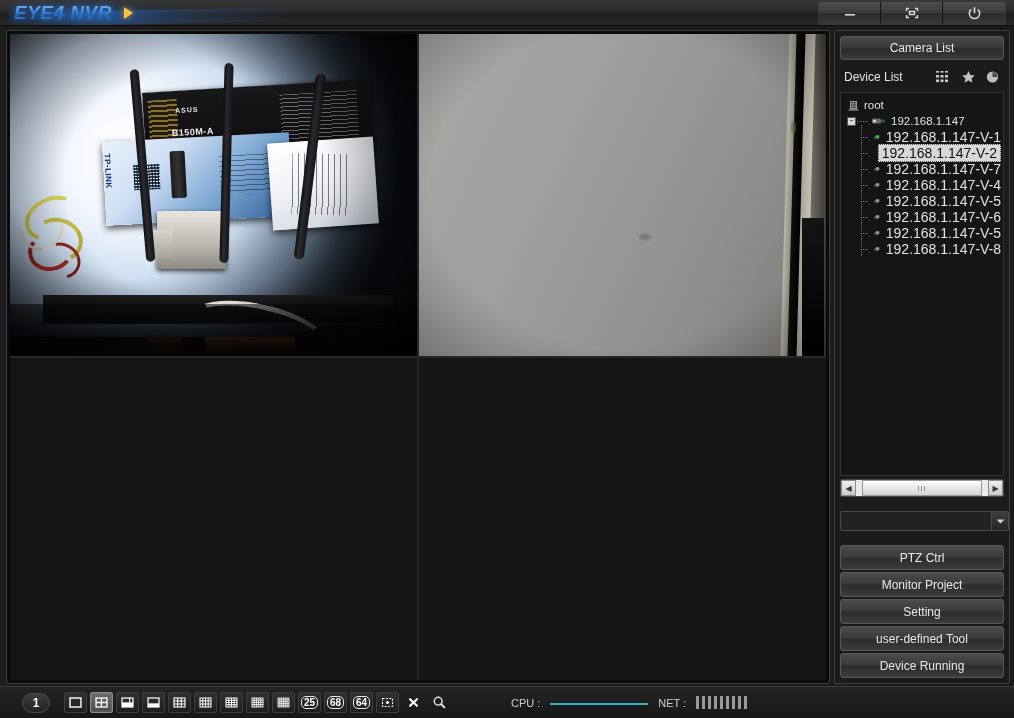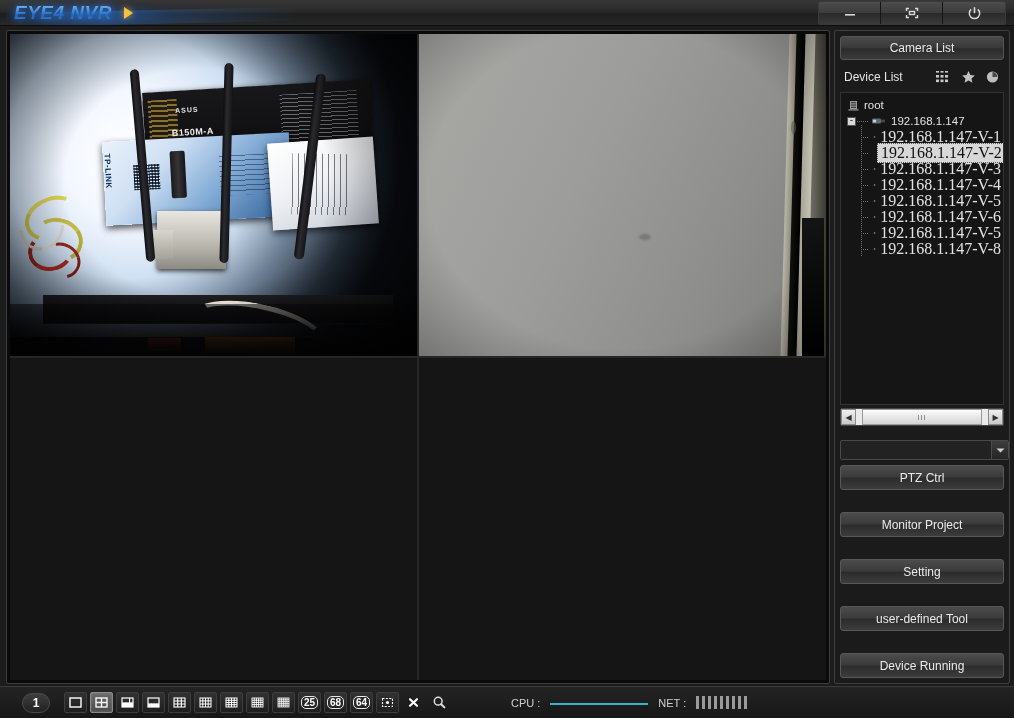--- a/index.html
+++ b/index.html
@@ -358,21 +358,21 @@
     border:1px solid #333;
     margin-top:2px;
     overflow:hidden;
     padding:4px 2px;
   }
   .tnode { display:flex; align-items:center; height:16px; white-space:nowrap; cursor:pointer; }
   .tlabel { color:#e2e2e2; font-size:11.5px; margin-left:4px; }
   .tnode.root { padding-left:4px; }
   .tnode.dev  { padding-left:4px; }
   .tnode.cam  { padding-left:30px; position:relative; }
-  .tnode.cam .tlabel { font-size:16px;font-family:Liberation Serif, serif; }
+  .tnode.cam .tlabel { font-size:14px; }
   .tnode.cam.selected .tlabel {
     background:#d8d8d8; color:#111; padding:0 3px;
     border:1px dotted #555;
   }
   .treeline-v {
     position:absolute; left:18px; top:-4px; width:1px; height:20px;
     background:repeating-linear-gradient(to bottom,#707070 0 1px, transparent 1px 2px);
   }
   .treeline-h {
     position:absolute; left:18px; top:8px; width:8px; height:1px;
@@ -420,21 +420,21 @@
     font-family:"Liberation Sans", sans-serif;
   }
   .combo .arrow {
     width:17px; height:18px;
     background:linear-gradient(to bottom,#3d3d3d,#242424);
     border-left:1px solid #4a4a4a;
     display:flex; align-items:center; justify-content:center; cursor:pointer;
   }
   .searchbtn { width:20px; height:20px; display:flex; align-items:center; justify-content:center; cursor:pointer; }
 
-  .actionbtns { margin-top:5px; display:flex; flex-direction:column; gap:22px; flex:none; }
+  .actionbtns { margin-top:14px; display:flex; flex-direction:column; gap:2px; flex:none; }
   .actionbtn {
     height:25px;
     background:linear-gradient(to bottom,#4c4c4c 0%,#3b3b3b 46%,#2c2c2c 54%,#3c3c3c 100%);
     border:1px solid #585858; border-radius:3px;
     color:#eaeaea; font-size:12px;
     display:flex; align-items:center; justify-content:center; cursor:pointer;
   }
 </style>
 </head>
 <body>
@@ -762,21 +762,21 @@
         <span class="tlabel">192.168.1.147-V-2</span>
       </div>
 
       <div class="tnode cam">
         <span class="treeline-v"></span>
           <span class="treeline-h"></span>
         <svg width="16" height="12" viewBox="0 0 16 12">
           <path d="M2 9 C2 3.8 6.2 1.6 10 2.4 L10 9 Z" fill="#5a5a5a"></path>
           <circle cx="8.6" cy="5.4" r="3.1" fill="#9a9a9a"></circle>
         </svg>
-        <span class="tlabel">192.168.1.147-V-3</span>
+        <span class="tlabel">192.168.1.147-V-7</span>
       </div>
 
       <div class="tnode cam">
         <span class="treeline-v"></span>
           <span class="treeline-h"></span>
         <svg width="16" height="12" viewBox="0 0 16 12">
           <path d="M2 9 C2 3.8 6.2 1.6 10 2.4 L10 9 Z" fill="#5a5a5a"></path>
           <circle cx="8.6" cy="5.4" r="3.1" fill="#9a9a9a"></circle>
         </svg>
         <span class="tlabel">192.168.1.147-V-4</span>

